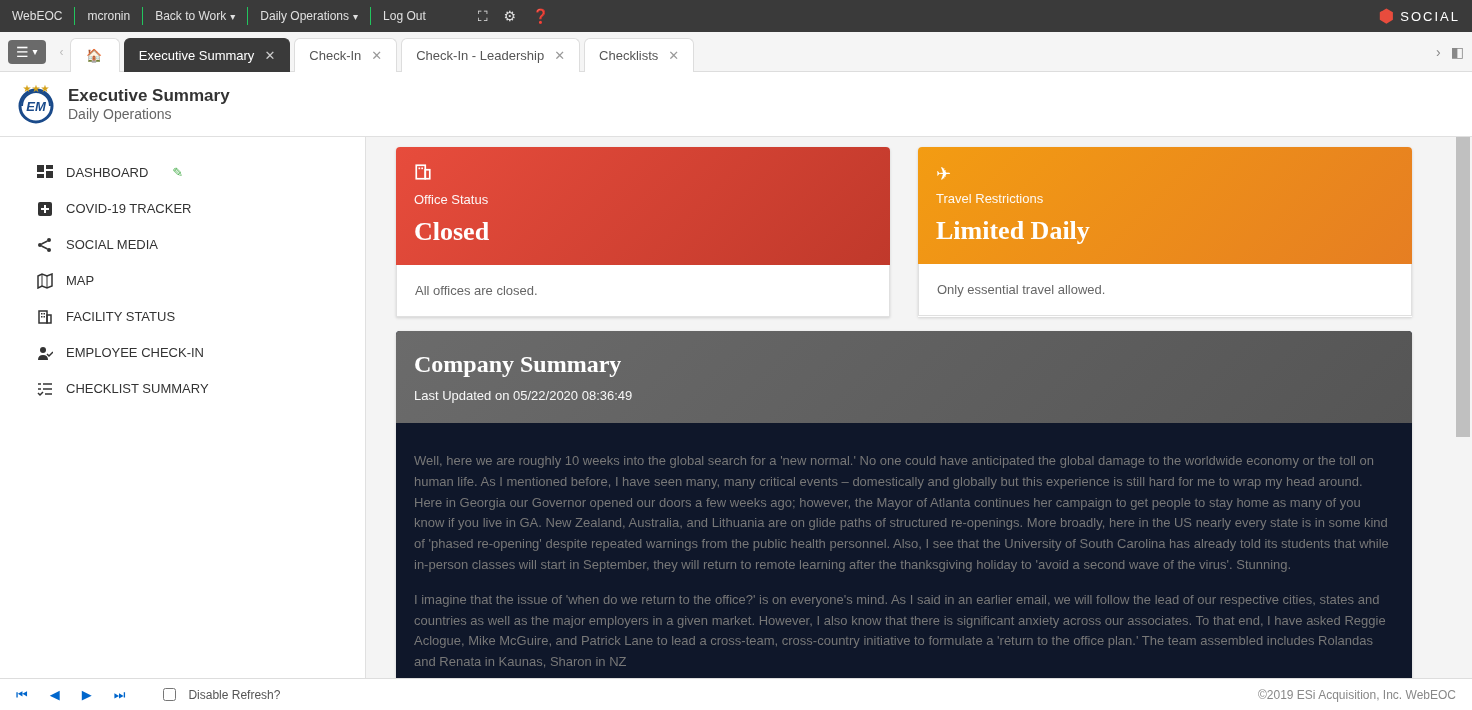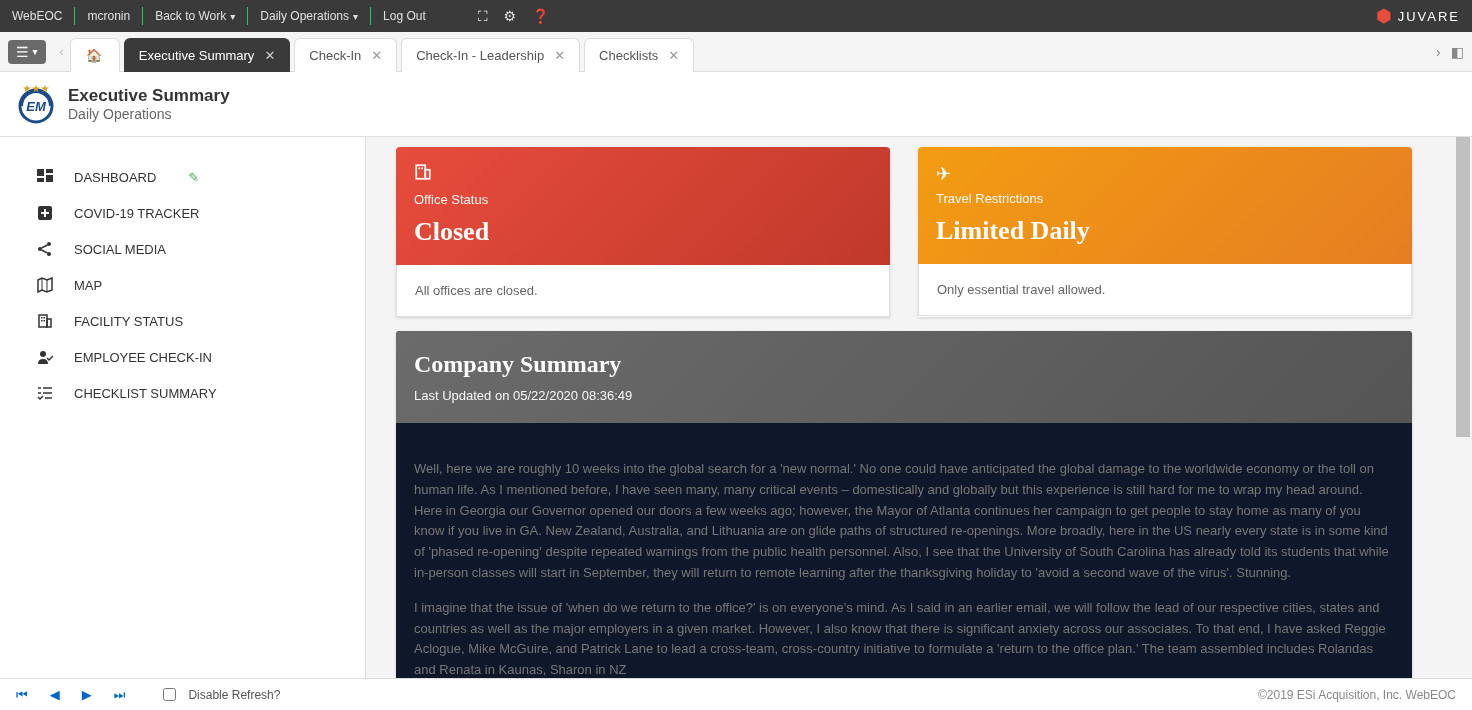--- a/index.html
+++ b/index.html
@@ -27,21 +27,21 @@
 
 .page-header { background: #fff; border-bottom: 1px solid #e0e0e0; padding: 12px 16px; display: flex; align-items: center; gap: 12px; }
 .em-logo { width: 40px; height: 40px; border-radius: 50%; display: flex; align-items: center; justify-content: center; position: relative; }
 .em-logo svg { width: 40px; height: 40px; }
 .page-titles { display: flex; flex-direction: column; }
 .page-title { font-size: 17px; font-weight: bold; color: #333; }
 .page-subtitle { font-size: 14px; color: #666; }
 
 .content-wrap { display: flex; height: calc(710px - 32px - 40px - 64px - 32px); }
 .sidebar { width: 365px; padding: 20px 0 0 36px; background: #fff; }
-.side-item { display: flex; align-items: flex-end; gap: 20px; padding: 8px 0; font-size: 13px; color: #333; cursor: pointer; height: 36px; }
+.side-item { display: flex; align-items: flex-start; gap: 12px; padding: 8px 0; font-size: 13px; color: #333; cursor: pointer; height: 36px; }
 .side-item.active { font-weight: 500; }
 .side-icon { width: 18px; display: inline-flex; justify-content: center; color: #333; }
 .edit-icon { color: #4caf50; margin-left: 12px; }
 
 .main { flex: 1; background: #f4f4f4; padding: 10px 20px 0 30px; overflow: hidden; border-left: 1px solid #e0e0e0; position: relative; }
 .main-scroll { position: absolute; right: 2px; top: 0; bottom: 0; width: 14px; background: transparent; }
 .main-scroll-thumb { background: #c0c0c0; width: 14px; height: 300px; position: absolute; top: 0; border-radius: 0; }
 .cards-row { display: flex; gap: 28px; margin-right: 40px; }
 .card { flex: 1; border-radius: 4px 4px 0 0; overflow: hidden; box-shadow: 0 1px 3px rgba(0,0,0,0.15); background: #fff; }
 .card-top { padding: 16px 18px 18px 18px; color: #fff; }
@@ -49,21 +49,21 @@
 .card-top.orange { background: linear-gradient(135deg, #f39c12 0%, #e67e22 100%); }
 .card-icon { font-size: 18px; margin-bottom: 6px; }
 .card-label { font-size: 13px; opacity: 0.95; margin-bottom: 10px; }
 .card-value { font-size: 26px; font-weight: bold; font-family: Georgia, serif; }
 .card-body { padding: 18px; font-size: 13px; color: #666; border: 1px solid #e0e0e0; border-top: none; }
 
 .summary-card { margin-top: 14px; margin-right: 40px; border-radius: 4px 4px 0 0; overflow: hidden; box-shadow: 0 1px 3px rgba(0,0,0,0.15); background: #0f172a; }
 .summary-head { background: linear-gradient(135deg, #6b6b6b 0%, #555 100%); color: #fff; padding: 20px 18px; }
 .summary-title { font-size: 24px; font-weight: bold; font-family: Georgia, serif; margin-bottom: 10px; }
 .summary-updated { font-size: 13px; opacity: 0.95; }
-.summary-body { padding: 36px 18px 10px 18px; font-size: 13px; color: #777; line-height: 1.6; }
+.summary-body { padding: 28px 18px 10px 18px; font-size: 13px; color: #777; line-height: 1.6; }
 .summary-body p { margin-bottom: 14px; }
 
 .footer { position: fixed; bottom: 0; left: 0; right: 0; height: 32px; background: #fff; border-top: 1px solid #ddd; display: flex; align-items: center; padding: 0 16px; font-size: 12px; color: #555; justify-content: space-between; }
 .footer-left { display: flex; align-items: center; gap: 22px; }
 .footer-nav { color: #0066cc; cursor: pointer; font-size: 13px; }
 .footer-check { display: flex; align-items: center; gap: 12px; cursor: pointer; margin-left: 16px; }
 .footer-right { color: #888; }
 </style>
 </head>
 <body>
@@ -82,21 +82,21 @@
     </div>
     <div class="topbar-item" style="border-right:none;">Log Out</div>
     <div class="topbar-icons">
       <span>⛶</span>
       <span>⚙</span>
       <span>❓</span>
     </div>
   </div>
   <div class="topbar-right">
     <span class="juvare-shield">⬢</span>
-    <span class="juvare-logo">JUVARE</span>
+    <span class="juvare-logo">SOCIAL</span>
   </div>
 </div>
 
 <div class="tabbar">
   <div class="menu-btn">
     <span>☰</span>
     <span style="font-size:10px;">▾</span>
   </div>
   <span class="tab-nav-arrow">‹</span>
 

